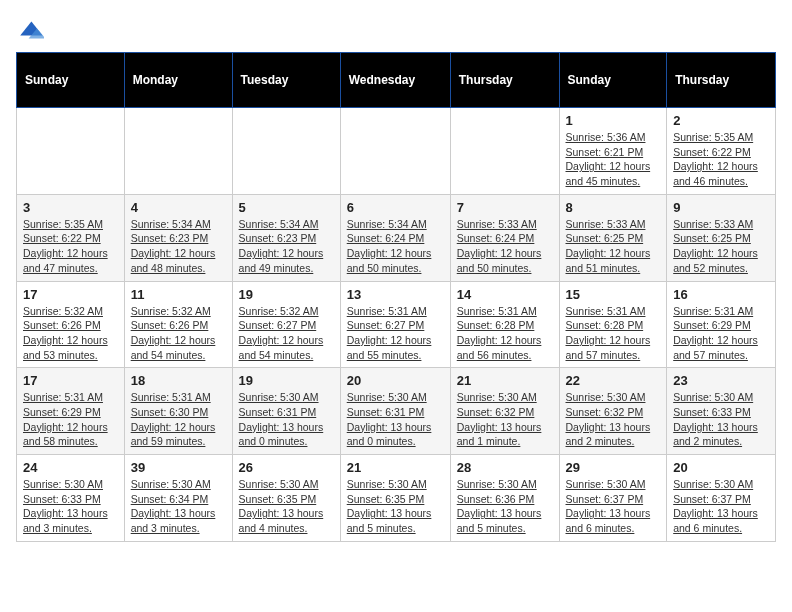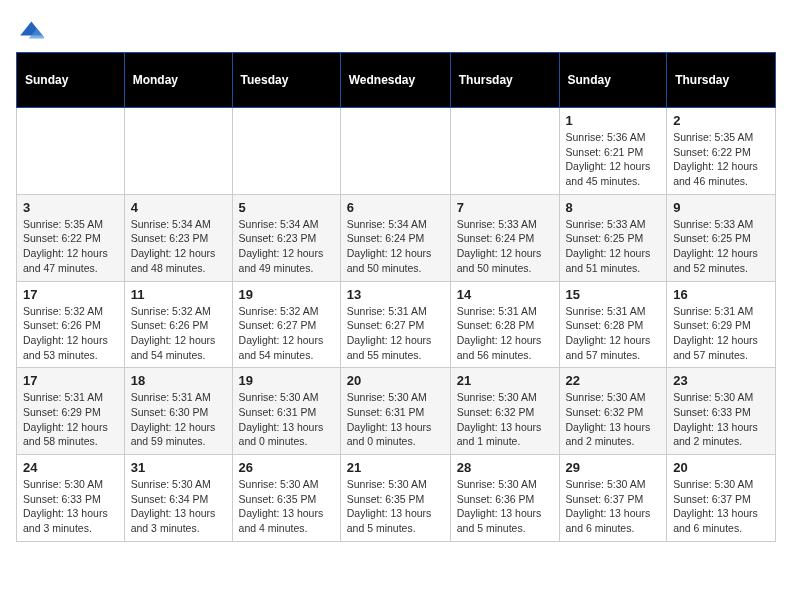--- a/index.html
+++ b/index.html
@@ -75,20 +75,21 @@
     .day-number {
       font-size: 13px;
       font-weight: bold;
       color: #222;
       margin-bottom: 2px;
     }
     .day-info {
       font-size: 10.5px;
       color: #333;
       line-height: 1.4;
+      text-decoration: underline;
     }
     .empty-cell {
       background: #fff;
     }
   </style>
 </head>
 <body>
 
 <div>
   <div class="header-section">
@@ -273,21 +274,21 @@
           </td>
         </tr>
         <tr>
           <td>
             <div class="day-number">24</div>
             <div class="day-info" style="white-space: pre-line;">Sunrise: 5:30 AM
 Sunset: 6:33 PM
 Daylight: 13 hours and 3 minutes.</div>
           </td>
           <td>
-            <div class="day-number">31</div>
+            <div class="day-number">39</div>
             <div class="day-info" style="white-space: pre-line;">Sunrise: 5:30 AM
 Sunset: 6:34 PM
 Daylight: 13 hours and 3 minutes.</div>
           </td>
           <td>
             <div class="day-number">26</div>
             <div class="day-info" style="white-space: pre-line;">Sunrise: 5:30 AM
 Sunset: 6:35 PM
 Daylight: 13 hours and 4 minutes.</div>
           </td>

